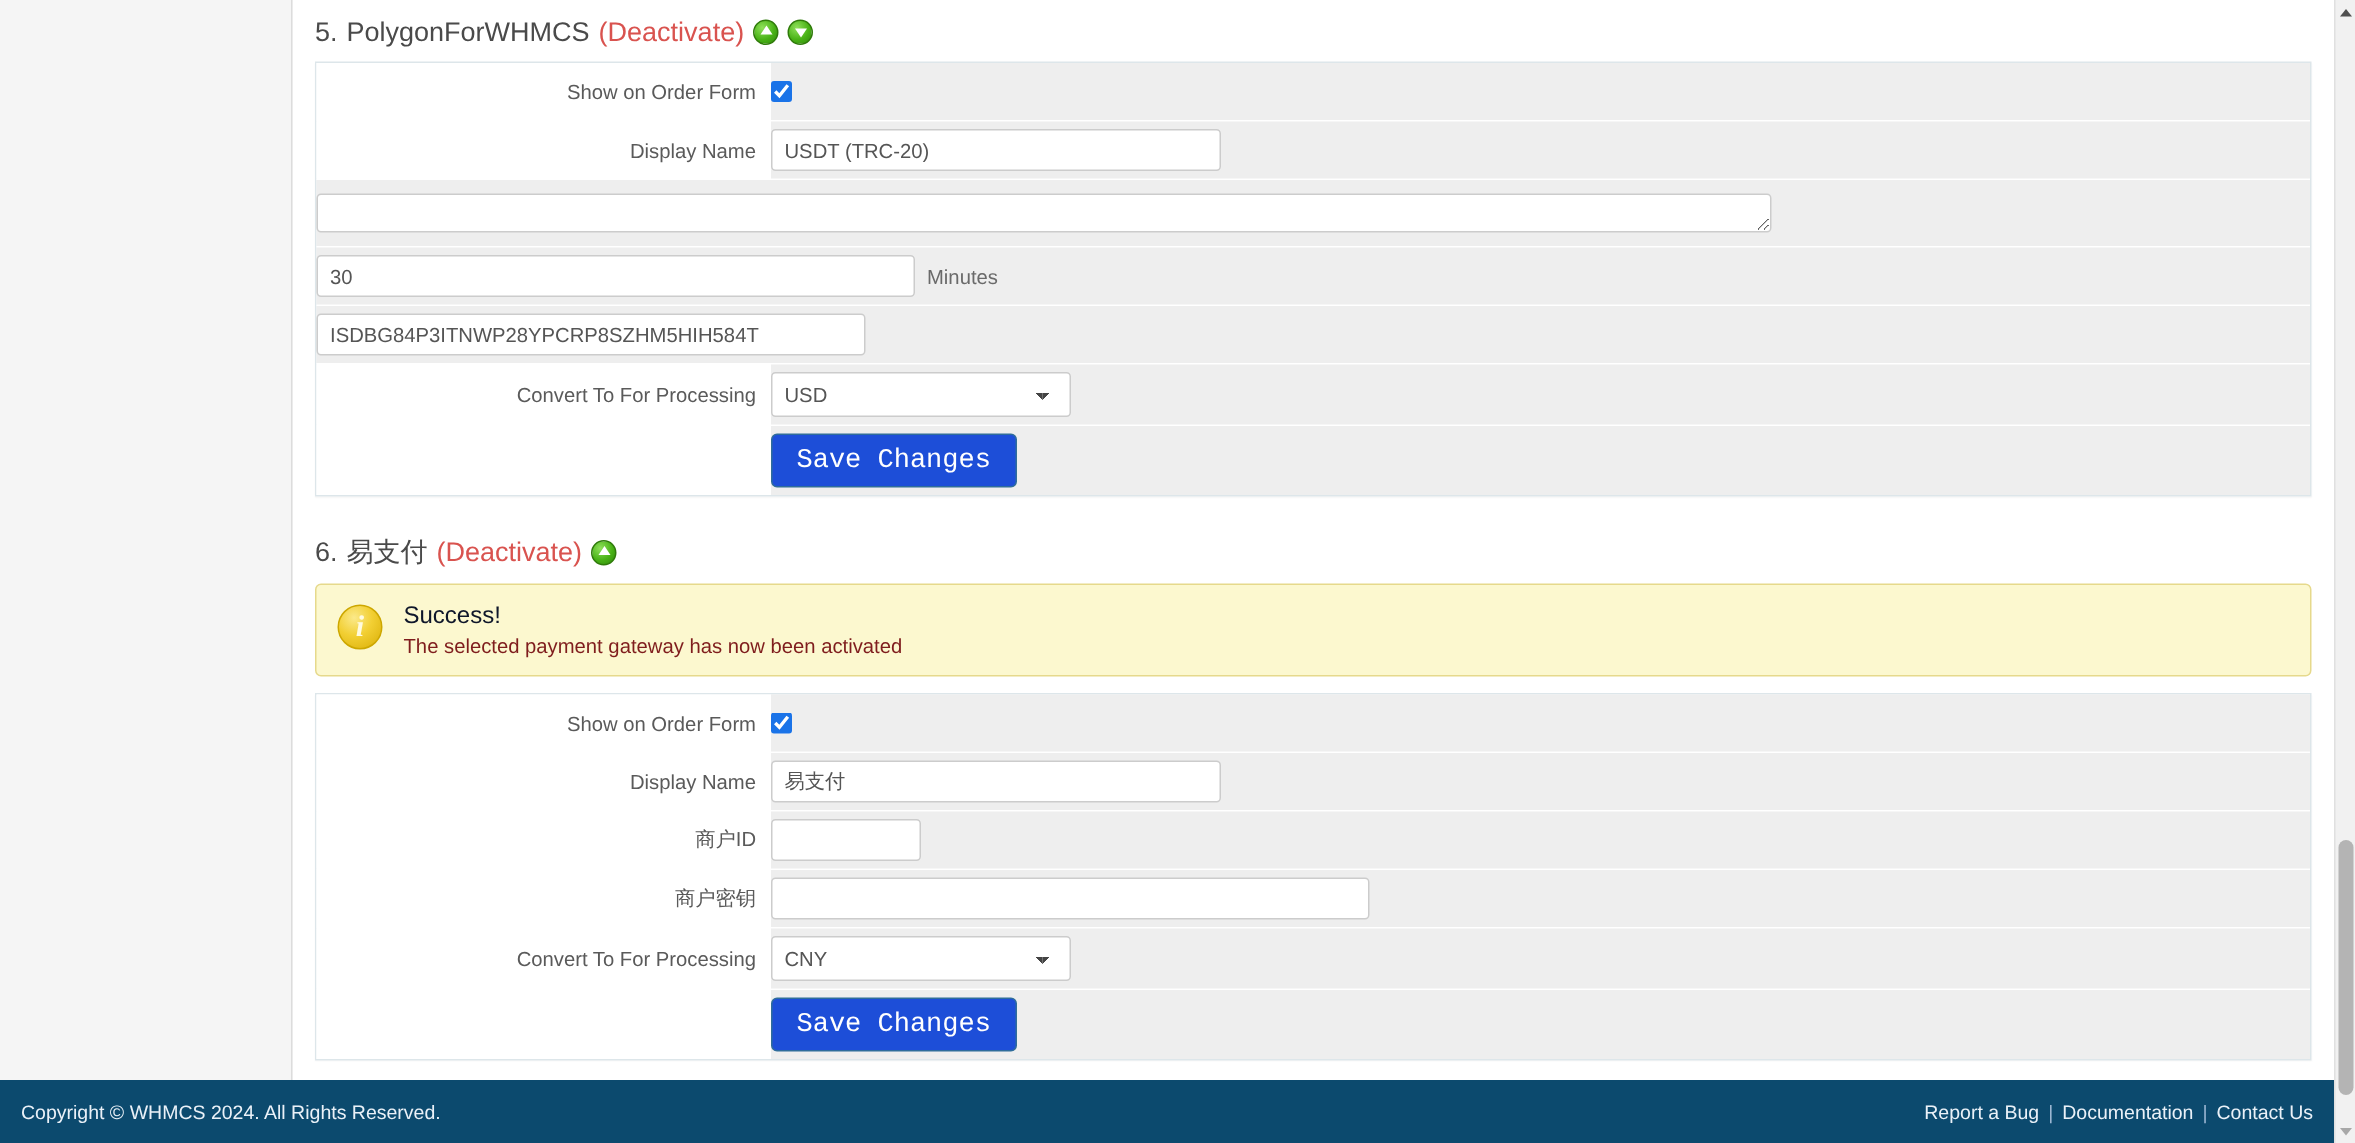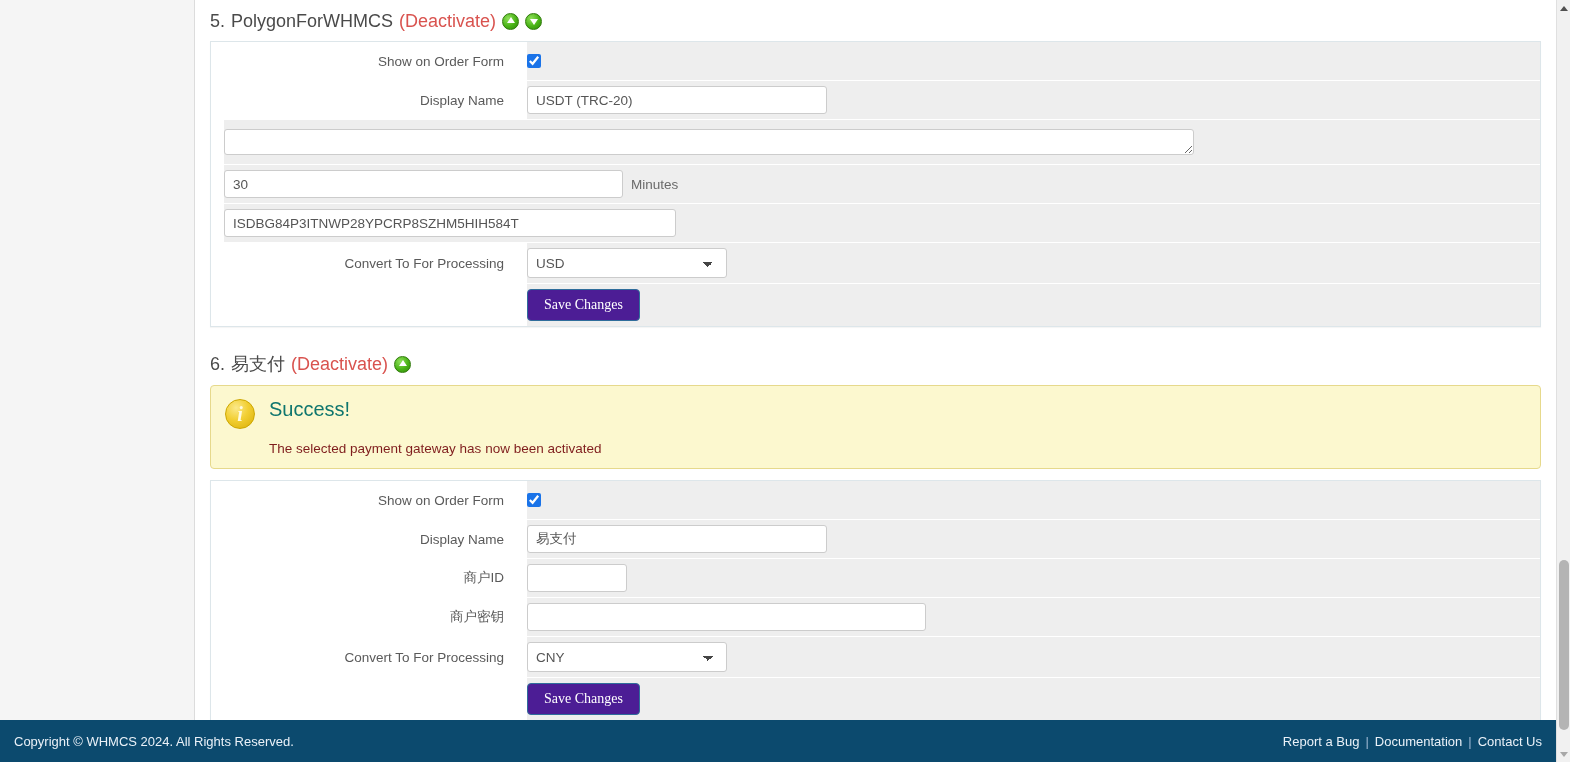--- a/index.html
+++ b/index.html
@@ -105,38 +105,37 @@
     justify-content: flex-end;
   }
   .f-field {
     flex: 1 1 auto;
     background: #eeeeee;
     align-self: stretch;
     display: flex;
     align-items: center;
     padding: 5px 0 5px 0;
     min-height: 38px;
-    margin-left: 13px;
   }
   .f-field.tall { min-height: 44px; }
 
   input[type="text"], textarea, select {
     font-family: "Liberation Sans", sans-serif;
     font-size: 13.5px;
     color: #555;
     border: 1px solid #ccc;
     border-radius: 3px;
     background: #fff;
     padding: 5px 8px;
     outline: none;
   }
   input[type="text"] { height: 28px; }
   .inp-display { width: 300px; }
   .inp-timeout { width: 399px; }
-  .inp-apikey  { width: 452px; }
+  .inp-apikey  { width: 366px; }
   .inp-merchid { width: 100px; }
   .inp-merchkey{ width: 399px; }
   textarea.ta-addresses {
     width: 970px;
     height: 26px;
     resize: both;
     line-height: 16px;
     overflow: hidden;
   }
   select.sel-convert {
@@ -160,25 +159,25 @@
     margin-left: 8px;
   }
   input[type="checkbox"] {
     width: 14px; height: 14px;
     margin: 0;
     accent-color: #1a73e8;
     cursor: pointer;
   }
 
   .btn-save {
-    background: #4c1d95;
+    background: #1d4ed8;
     border: 1px solid #2f6d9b;
     color: #ffffff;
-    font-size: 14px;
-    font-family: Liberation Serif, serif;
+    font-size: 18px;
+    font-family: Liberation Mono, monospace;
     padding: 8px 16px;
     border-radius: 4px;
     cursor: pointer;
     line-height: 1;
   }
 
   
   .alert-success-box {
     margin: 12px 14px 0 14px;
     background: #fcf8cf;
@@ -199,23 +198,23 @@
     font-family: "Liberation Serif", serif;
     font-style: italic;
     font-weight: bold;
     font-size: 20px;
     display: flex;
     align-items: center;
     justify-content: center;
     margin-top: 1px;
   }
   .alert-title {
-    color: #0f766e;
-    font-size: 20px;
-    margin-bottom: 20px;
+    color: #0f172a;
+    font-size: 16px;
+    margin-bottom: 3px;
   }
   .alert-msg {
     color: #7f1d1d;
     font-size: 13.5px;
   }
 
   .section-gap { height: 28px; }
 
   
   .footer {

